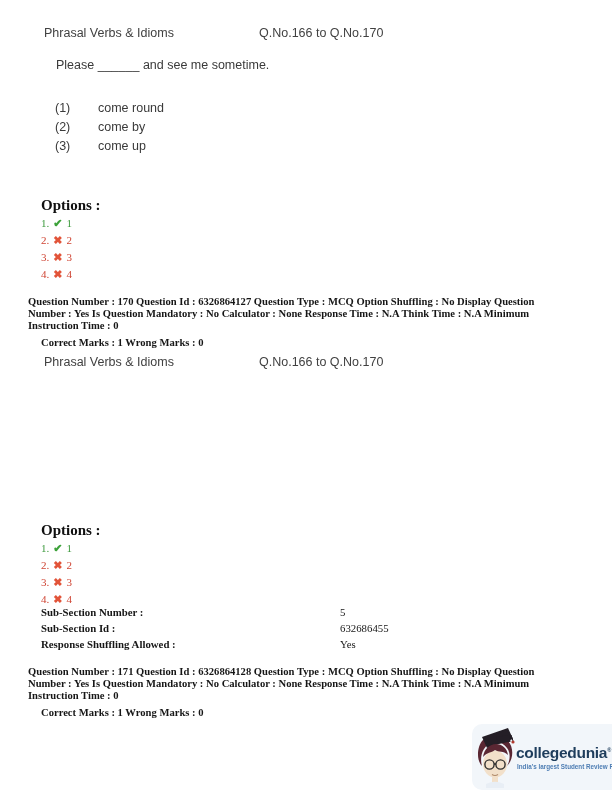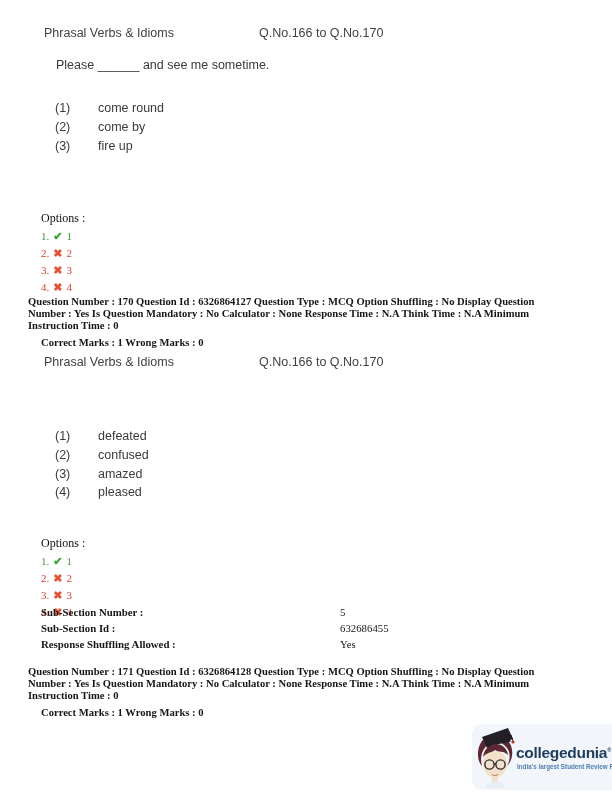--- a/index.html
+++ b/index.html
@@ -14,22 +14,22 @@
   
   .qtext{position:absolute;left:56px;font-size:12.5px;color:#3a3a3a;white-space:pre-wrap;}
 
   
   .choices{position:absolute;left:55px;font-size:12.5px;color:#3a3a3a;}
   .choice-row{line-height:18.8px;white-space:nowrap;}
   .choice-num{display:inline-block;width:43px;}
 
   
   .opts{position:absolute;left:41px;}
-  .opts-title{font-family:"Liberation Serif",serif;font-weight:normal;font-size:12px;color:#101010;
-              line-height:13px;margin-bottom:3px;margin-top:13px;}
+  .opts-title{font-family:"Liberation Serif",serif;font-weight:bold;font-size:15px;color:#101010;
+              line-height:13px;margin-bottom:3px;}
   .opt-row{font-family:"Liberation Serif",serif;font-size:11px;line-height:16.9px;white-space:nowrap;}
   .opt-row.correct{color:#3f9b3f;}
   .opt-row.wrong{color:#cf4433;}
   .opt-icon{font-size:11px;margin:0 4px;font-weight:bold;}
   .correct .opt-icon{color:#3da23a;}
   .wrong .opt-icon{color:#e25439;}
 
   
   .meta{position:absolute;left:28px;width:541px;font-family:"Liberation Serif",serif;
         font-weight:bold;font-size:10.6px;line-height:12px;color:#161616;}
@@ -65,21 +65,21 @@
   <div class="qtext" style="top:58px">Please ______ and see me sometime.</div>
 
   <div class="choices" style="top:99px">
     <div class="choice-row">
       <span class="choice-num">(1)</span><span>come round</span>
     </div>
     <div class="choice-row">
       <span class="choice-num">(2)</span><span>come by</span>
     </div>
     <div class="choice-row">
-      <span class="choice-num">(3)</span><span>fire up</span>
+      <span class="choice-num">(3)</span><span>come up</span>
     </div>
   </div>
 
   <div class="opts" style="top:199px">
     <div class="opts-title">Options :</div>
     <div class="opt-row correct">
       <span>1.</span><span class="opt-icon">✔</span><span>1</span>
     </div>
     <div class="opt-row wrong">
       <span>2.</span><span class="opt-icon">✖</span><span>2</span>
@@ -94,34 +94,20 @@
 
   <div class="meta" style="top:296px">Question Number : 170 Question Id : 6326864127 Question Type : MCQ Option Shuffling : No Display Question Number : Yes Is Question Mandatory : No Calculator : None Response Time : N.A Think Time : N.A Minimum Instruction Time : 0</div>
   <div class="marks" style="top:337px">Correct Marks : 1 Wrong Marks : 0</div>
 
   <div class="hdr" style="top:355px">
     <span class="hdr-section">Phrasal Verbs &amp; Idioms</span>
     <span class="hdr-range">Q.No.166 to Q.No.170</span>
   </div>
 
 
-  <div class="choices" style="top:427px">
-    <div class="choice-row">
-      <span class="choice-num">(1)</span><span>defeated</span>
-    </div>
-    <div class="choice-row">
-      <span class="choice-num">(2)</span><span>confused</span>
-    </div>
-    <div class="choice-row">
-      <span class="choice-num">(3)</span><span>amazed</span>
-    </div>
-    <div class="choice-row">
-      <span class="choice-num">(4)</span><span>pleased</span>
-    </div>
-  </div>
 
   <div class="opts" style="top:524px">
     <div class="opts-title">Options :</div>
     <div class="opt-row correct">
       <span>1.</span><span class="opt-icon">✔</span><span>1</span>
     </div>
     <div class="opt-row wrong">
       <span>2.</span><span class="opt-icon">✖</span><span>2</span>
     </div>
     <div class="opt-row wrong">

